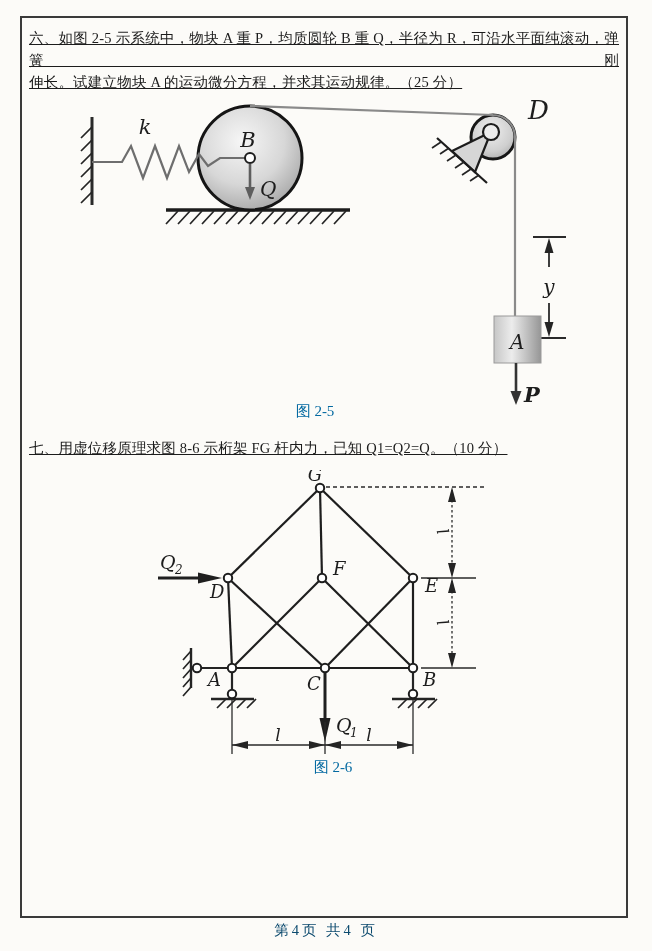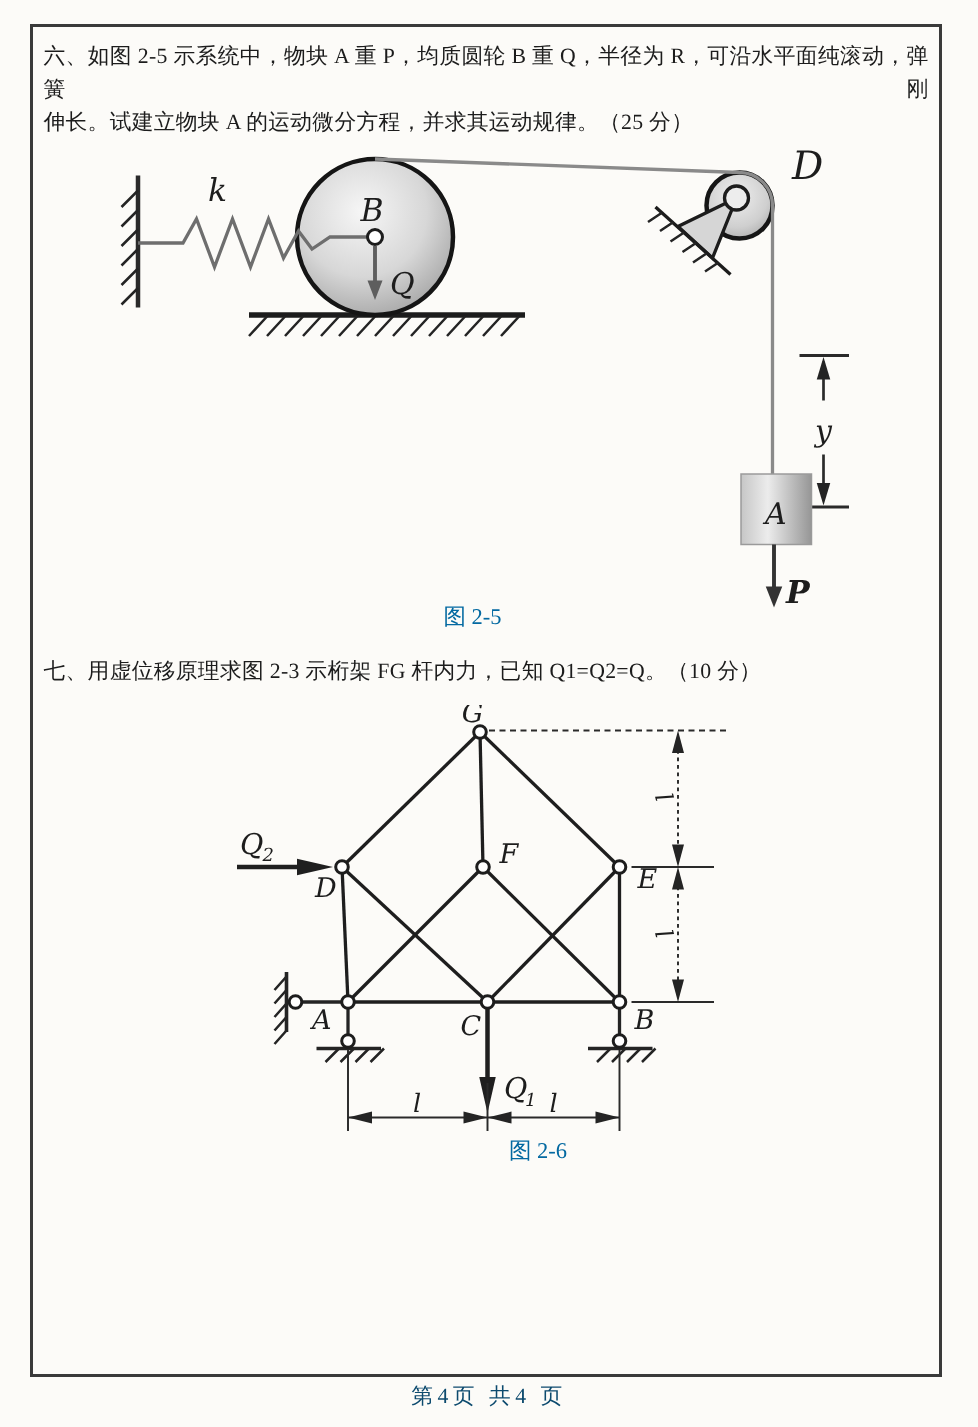--- a/index.html
+++ b/index.html
@@ -11,20 +11,21 @@
     overflow:hidden;
   }
   .frame{
     position:absolute;left:20px;top:16px;width:608px;height:902px;
     border:2px solid #3a3a3a;box-sizing:border-box;background:transparent;
   }
   .ptext{
     position:absolute;left:29px;width:590px;
     font-size:14.5px;line-height:22px;color:#1c1c1c;
     letter-spacing:0.2px;
+    text-decoration:underline;
   }
   .pline{text-align:justify;text-align-last:justify;}
   .pline.last{text-align:justify;text-align-last:left;}
   .caption{
     position:absolute;font-size:15px;color:#0369a1;text-align:center;
   }
   .footer{
     position:absolute;left:0;top:921px;width:652px;text-align:center;
     font-size:14.5px;color:#0c4a6e;letter-spacing:3px;
   }
@@ -103,21 +104,21 @@
   <rect x="434" y="221" width="47" height="47" fill="url(#gBlock)" stroke="#9a9a9a" stroke-width="1"></rect>
   <text class="lbl" x="450" y="254" font-size="20" fill="#4a4a4a">A</text>
   <line x1="456" y1="268" x2="456" y2="300" stroke="#333333" stroke-width="2.6"></line>
   <polygon points="456,310 450.5,296 461.5,296" fill="#333333"></polygon>
   <text class="lbl" x="464" y="307" font-size="21" font-weight="bold">P</text>
 </svg>
 
 <div class="caption" style="left:270px;top:402px;width:90px;">图 2-5</div>
 
 <div class="ptext" style="top:437px;">
-  <div class="pline last">七、用虚位移原理求图 2-3 示桁架 FG 杆内力，已知 Q1=Q2=Q。（10 分）</div>
+  <div class="pline last">七、用虚位移原理求图 8-6 示桁架 FG 杆内力，已知 Q1=Q2=Q。（10 分）</div>
 </div>
 
 <svg style="left:140px;top:470px;" width="360" height="300" viewBox="0 0 360 300">
 
   <g>
     <line class="member" x1="180" y1="18" x2="88" y2="108"></line>
     <line class="member" x1="180" y1="18" x2="273" y2="108"></line>
     <line class="member" x1="180" y1="18" x2="182" y2="108"></line>
     <line class="member" x1="88" y1="108" x2="92" y2="198"></line>
     <line class="member" x1="273" y1="108" x2="273" y2="198"></line>
@@ -188,15 +189,15 @@
 
   <text class="lbl" x="175" y="11" font-size="18" text-anchor="middle">G</text>
   <text class="lbl" x="70" y="128" font-size="18">D</text>
   <text class="lbl" x="193" y="105" font-size="18">F</text>
   <text class="lbl" x="285" y="122" font-size="18">E</text>
   <text class="lbl" x="68" y="216" font-size="18">A</text>
   <text class="lbl" x="167" y="220" font-size="18">C</text>
   <text class="lbl" x="283" y="216" font-size="18">B</text>
 </svg>
 
-<div class="caption" style="left:288px;top:758px;width:90px;text-align:right;">图 2-6</div>
+<div class="caption" style="left:288px;top:758px;width:90px;">图 2-6</div>
 
 <div class="footer">第4页 共4 页</div>
 
 </body></html>

